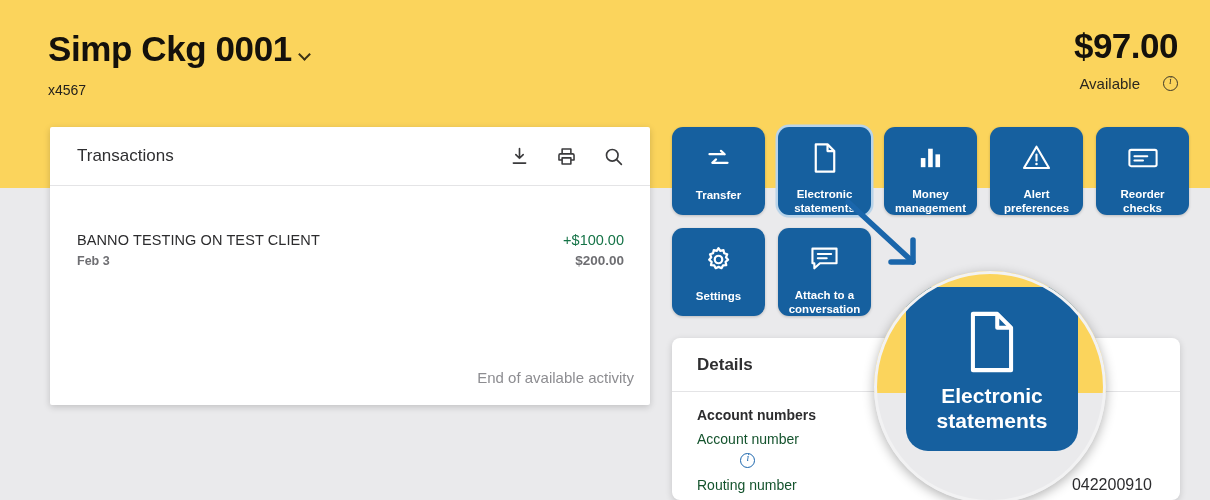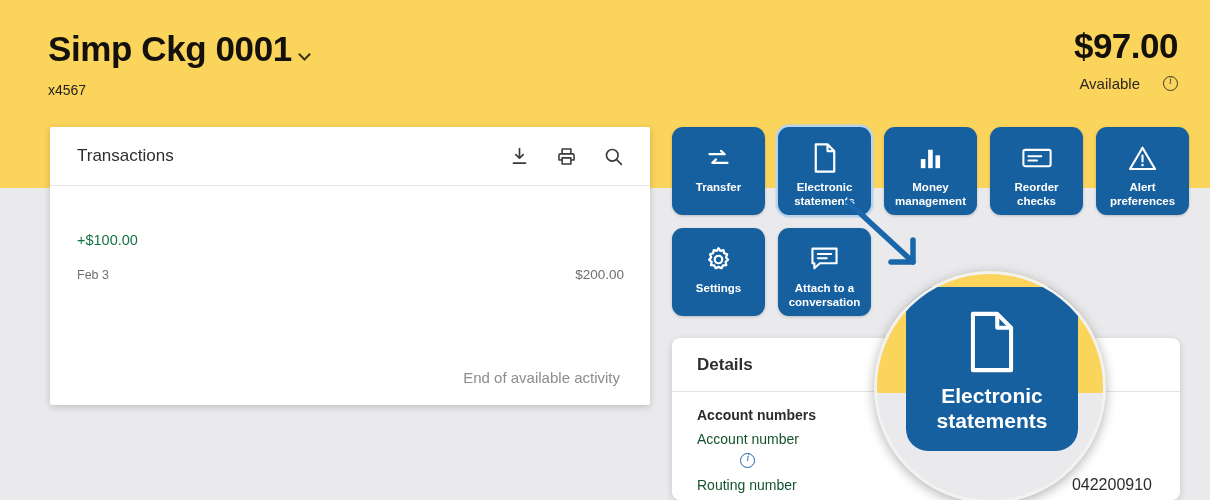--- a/index.html
+++ b/index.html
@@ -75,43 +75,43 @@
     display: flex; align-items: center; justify-content: space-between;
     padding: 0 26px 0 27px;
   }
   .tx-title { font-size: 17px; color: #2f2f31; }
   .tx-icons { display: flex; align-items: center; gap: 26px; }
   .ic { width: 21px; height: 21px; display: block; }
   .tx-row { padding: 18px 26px 0 27px; }
   .tx-line1 { display: flex; justify-content: space-between; align-items: baseline; }
   .tx-desc { font-size: 14.5px; color: #2c2c2e; letter-spacing: 0.1px; }
   .tx-amt { font-size: 14.5px; color: #157347; font-weight: 500; margin-top: 28px; }
-  .tx-line2 { display: flex; justify-content: space-between; align-items: baseline; margin-top: 19px; }
+  .tx-line2 { display: flex; justify-content: space-between; align-items: baseline; margin-top: 5px; font-weight: bold; }
   .tx-date { font-size: 12.5px; color: #6e6e72; }
   .tx-bal { font-size: 13.5px; color: #6e6e72; }
   .tx-end {
-    position: absolute; right: 30px; bottom: 19px;
+    position: absolute; right: 16px; bottom: 19px;
     font-size: 15px; color: #8d8d91; text-align: center;
   }
 
   
   .tiles { position: absolute; left: 672px; top: 127px; }
   .tile-row { display: flex; gap: 13px; margin-bottom: 13px; }
   .tile {
     width: 93px; height: 88px; border-radius: 11px;
     background: #16609f;
     display: flex; flex-direction: column;
     align-items: center; justify-content: flex-start;
     padding-top: 14px;
     box-shadow: 0 1px 3px rgba(0,0,0,0.2);
   }
   .tile.focus { box-shadow: 0 0 0 2.5px #b9d4ea, 0 1px 3px rgba(0,0,0,0.2); }
   .tile-ic { height: 34px; display: flex; align-items: center; justify-content: center; }
   .tile-lbl {
-    margin-top: 6px; font-size: 11.5px; font-weight: bold;
+    margin-top: 14px; font-size: 11.5px; font-weight: bold;
     color: #fff; text-align: center; line-height: 13.5px;
     max-width: 86px;
   }
 
   
   .details-card {
     position: absolute; left: 672px; top: 338px;
     width: 508px; height: 162px;
     background: #fff; border-radius: 8px;
     box-shadow: 0 2px 7px rgba(0,0,0,0.16);
@@ -202,20 +202,21 @@
 
         <svg class="ic" viewBox="0 0 24 24">
           <circle cx="10.6" cy="10.6" r="6.6" fill="none" stroke="#3a3a3c" stroke-width="1.9"></circle>
           <path d="M15.6 15.6L21 21" fill="none" stroke="#3a3a3c" stroke-width="1.9" stroke-linecap="round"></path>
         </svg>
       </div>
     </div>
 
     <div class="tx-row">
       <div class="tx-line1">
+        <span class="tx-desc">BANNO TESTING ON TEST CLIENT</span>
         <span class="tx-amt">+$100.00</span>
       </div>
       <div class="tx-line2">
         <span class="tx-date">Feb 3</span>
         <span class="tx-bal">$200.00</span>
       </div>
     </div>
 
     <div class="tx-end">End of available activity</div>
   </div>
@@ -249,37 +250,37 @@
             <rect x="3.4" y="12.5" width="4.1" height="8.1" fill="#fff"></rect>
             <rect x="9.9" y="4.2" width="4.1" height="16.4" fill="#fff"></rect>
             <rect x="16.4" y="9.2" width="4.1" height="11.4" fill="#fff"></rect>
           </svg>
         </span>
         <span class="tile-lbl">Money management</span>
       </div>
 
       <div class="tile">
         <span class="tile-ic">
-          <svg width="30" height="24" viewBox="0 0 28 20">
-            <rect x="1.3" y="2.4" width="25.4" height="15.2" rx="1.6" fill="none" stroke="#fff" stroke-width="1.9"></rect>
-            <path d="M6 8.3h12M6 12.3h8" fill="none" stroke="#fff" stroke-width="1.9" stroke-linecap="round"></path>
-          </svg>
-        </span>
-        <span class="tile-lbl">Reorder checks</span>
-      </div>
-
-      <div class="tile">
-        <span class="tile-ic">
           <svg width="29" height="27" viewBox="0 0 26 24">
             <path d="M13 2.3L24.2 21.4H1.8z" fill="none" stroke="#fff" stroke-width="1.9" stroke-linejoin="round"></path>
             <path d="M13 9.3v5.4" fill="none" stroke="#fff" stroke-width="1.9" stroke-linecap="round"></path>
             <circle cx="13" cy="17.8" r="1.15" fill="#fff"></circle>
           </svg>
         </span>
         <span class="tile-lbl">Alert preferences</span>
+      </div>
+
+      <div class="tile">
+        <span class="tile-ic">
+          <svg width="30" height="24" viewBox="0 0 28 20">
+            <rect x="1.3" y="2.4" width="25.4" height="15.2" rx="1.6" fill="none" stroke="#fff" stroke-width="1.9"></rect>
+            <path d="M6 8.3h12M6 12.3h8" fill="none" stroke="#fff" stroke-width="1.9" stroke-linecap="round"></path>
+          </svg>
+        </span>
+        <span class="tile-lbl">Reorder checks</span>
       </div>
     </div>
 
     <div class="tile-row">
 
       <div class="tile">
         <span class="tile-ic">
           <svg width="29" height="29" viewBox="0 0 24 24">
             <path d="M12 2.6l1.5 2.2 2.6-.6.6 2.6 2.5.9-1 2.5 1.7 2-2 1.8.5 2.6-2.6.3-1.3 2.3-2.4-1.1-2.4 1.1-1.3-2.3-2.6-.3.5-2.6-2-1.8 1.7-2-1-2.5 2.5-.9.6-2.6 2.6.6z" fill="none" stroke="#fff" stroke-width="1.85" stroke-linejoin="round"></path>
             <circle cx="12" cy="12" r="3.1" fill="none" stroke="#fff" stroke-width="1.85"></circle>

